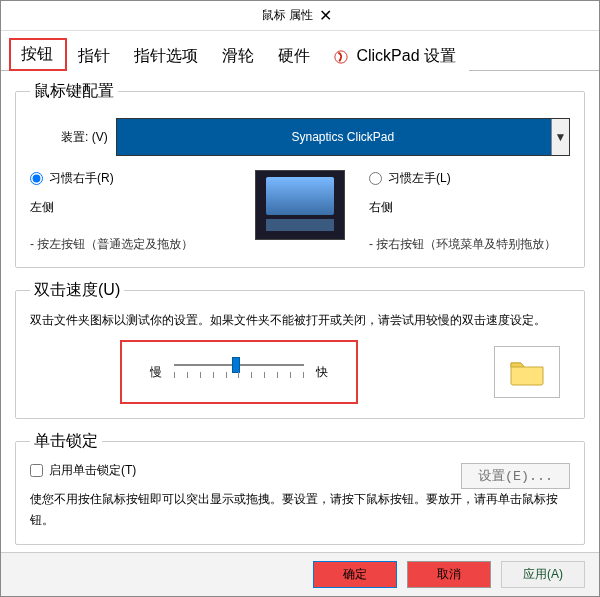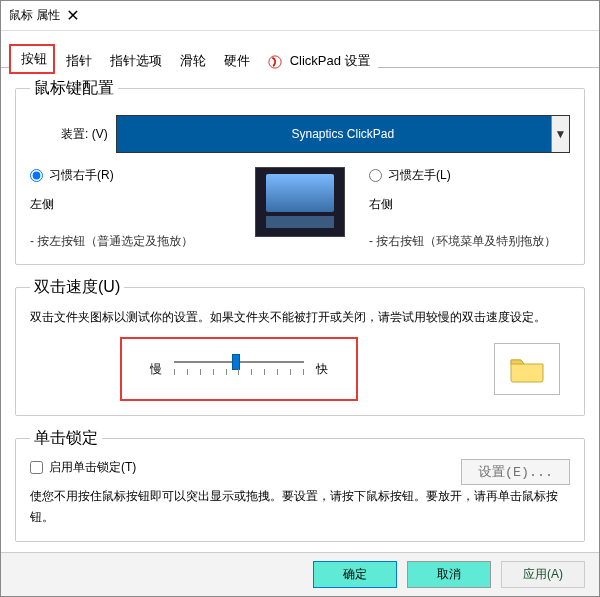--- a/index.html
+++ b/index.html
@@ -8,32 +8,32 @@
     font-family: "Microsoft YaHei", "Segoe UI", sans-serif;
     font-size: 12px;
     background: #fff;
     width: 600px;
     height: 597px;
     overflow: hidden;
   }
   .window { border: 1px solid #888; width: 600px; height: 597px; position: relative; background: #fff; }
   .titlebar {
     height: 30px; display: flex; align-items: center; padding: 0 8px;
-    justify-content: flex-start; border-bottom: 1px solid #ddd;
+    justify-content: center; border-bottom: 1px solid #ddd;
   }
   .titlebar .title { font-size: 12px; }
   .close-btn { font-size: 16px; cursor: pointer; padding: 0 6px; }
   .tabs {
     display: flex; align-items: flex-end; border-bottom: 1px solid #bbb;
     padding: 6px 8px 0 8px; gap: 0;
   }
   .tab {
-    padding: 4px 6px 4px 10px; font-size: 13px; cursor: pointer;
+    padding: 4px 12px 4px 10px; font-size: 16px; cursor: pointer;
     border: 1px solid transparent; border-bottom: none;
-    position: relative; top: 7px; background: #fff;
+    position: relative; top: 1px; background: #fff;
   }
   .tab.active {
     border: 1px solid #bbb; border-bottom: 1px solid #fff;
   }
   .tab.highlight-red { border: 2px solid #e53935; }
   .tab .icon { display: inline-block; width: 14px; height: 14px; vertical-align: middle; margin-right: 4px; }
   .content { padding: 10px 14px; }
   fieldset {
     border: 1px solid #ccc; border-radius: 2px; margin: 0 0 12px 0; padding: 10px 14px 14px 14px;
     position: relative;
@@ -94,29 +94,29 @@
     width: 66px; height: 52px; border: 1px solid #bbb; display: flex;
     align-items: center; justify-content: center; margin-left: auto; margin-right: 10px;
   }
   .folder-ico svg { width: 36px; height: 30px; }
   .chk-row { display: flex; align-items: center; gap: 6px; margin-bottom: 10px; }
   .chk-row input { margin: 0; }
   .settings-btn {
     margin-left: auto; padding: 3px 16px; border: 1px solid #bbb; background: #f5f5f5;
     color: #737373; cursor: default; font-family: Liberation Mono, monospace;
   }
-  .lock-row { display: flex; align-items: flex-start; }
+  .lock-row { display: flex; align-items: flex-end; }
   .lock-desc { line-height: 1.7; }
   .footer {
     position: absolute; bottom: 0; left: 0; right: 0; height: 44px;
     border-top: 1px solid #ccc; display: flex; justify-content: flex-end;
     align-items: center; gap: 10px; padding: 0 14px; background: #f0f0f0cc;
   }
   .btn {
-    min-width: 84px; padding: 4px 12px; border: 1px solid #999; background: #5eead4;
+    min-width: 84px; padding: 4px 12px; border: 1px solid #999; background: #ef4444;
     cursor: pointer; text-align: center;
   }
   .btn.primary { border: 1px solid #0078d7; }
   .btn.disabled { color: #14532d; border-color: #ccc; background: #f0f0f0; cursor: default; }
 </style>
 </head>
 <body>
 
 <div class="window">
   <div class="titlebar">

